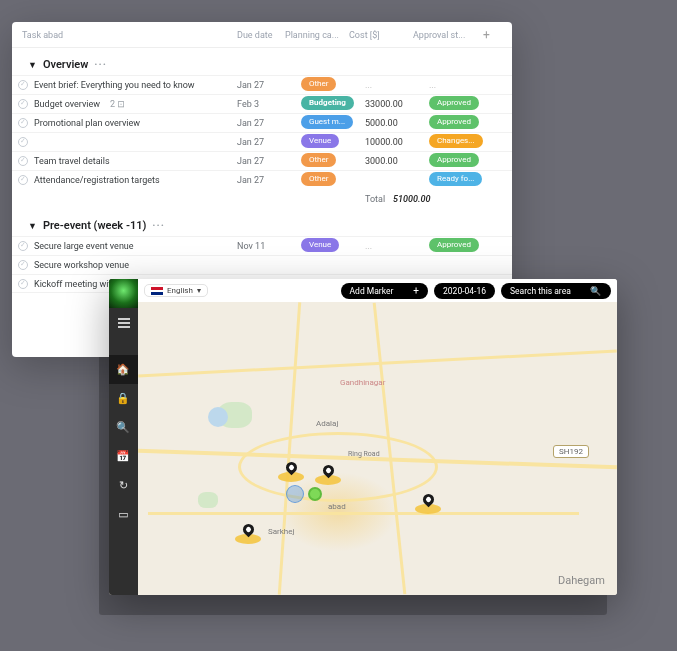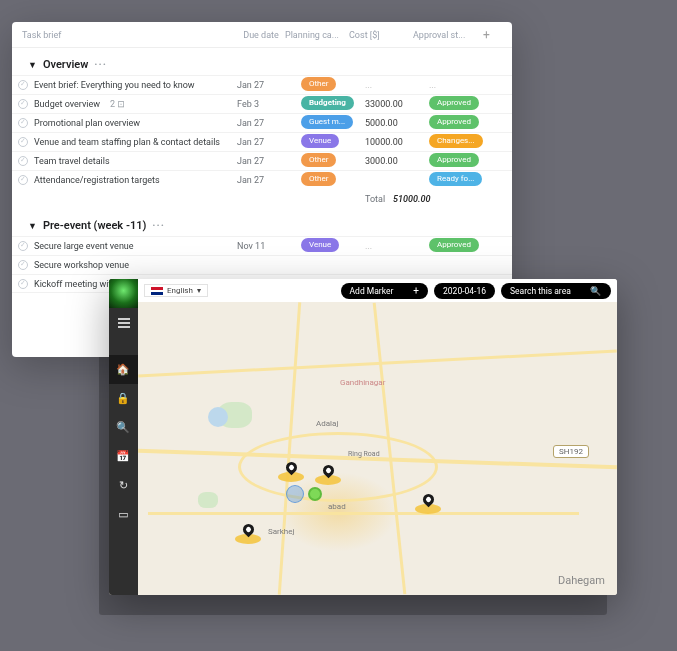--- a/index.html
+++ b/index.html
@@ -14,21 +14,21 @@
 .planner-header { height: 34px; display: flex; align-items: center; justify-content: center; position: relative; border-bottom: 1px solid #f0f0f0; }
 .planner-title { font-size: 14px; font-weight: 500; color: #1e1f21; }
 .avatars { position: absolute; right: 8px; display: flex; }
 .avatar { width: 18px; height: 18px; border-radius: 50%; border: 1.5px solid #fff; margin-left: -5px; }
 .avatar:nth-child(1){ background: linear-gradient(135deg,#f5a623,#f56545);} 
 .avatar:nth-child(2){ background: linear-gradient(135deg,#f57e2a,#e8632a);} 
 .avatar:nth-child(3){ background: linear-gradient(135deg,#4aa3f2,#3a7be0);} 
 
 .col-headers { display: flex; height: 26px; align-items: center; border-bottom: 1px solid #eee; font-size: 9px; color: #9ca3af; }
 .col-task { width: 225px; padding-left: 10px; }
-.col-due { width: 48px; text-align: center; }
+.col-due { width: 48px; }
 .col-plan { width: 64px; }
 .col-cost { width: 64px; }
 .col-appr { width: 64px; }
 .col-add { width: 19px; text-align:center; color:#a0a0a0; font-size:12px; }
 
 .section { padding: 10px 0 4px 16px; display:flex; align-items:center; gap:6px; font-size: 11px; font-weight: 600; color:#1e1f21; }
 .section .caret { font-size: 9px; }
 .section .dots { color:#9aa0a6; font-size:11px; letter-spacing:1px; }
 .subcount { color:#9aa0a6; font-weight:400; font-size:9px; margin-left:4px;}
 
@@ -70,21 +70,21 @@
 .navbtn { width:29px; height:29px; display:flex; align-items:center; justify-content:center; color:#e0e0e0; font-size:11px; cursor:pointer; }
 .navbtn.active { background:#1a1a1a; }
 .navbtn .bars { width:12px; height:9px; position:relative; }
 .navbtn .bars::before, .navbtn .bars::after, .navbtn .bars span { content:""; position:absolute; left:0; width:12px; height:1.5px; background:#d0d0d0; }
 .navbtn .bars::before{ top:0;} .navbtn .bars span{ top:4px;} .navbtn .bars::after{ top:8px;}
 
 .home-tooltip { position:absolute; left:30px; top:76px; background:#000; color:#fff; font-size:9px; padding:4px 10px; border-radius:2px; }
 .home-tooltip::before { content:""; position:absolute; left:-4px; top:50%; transform:translateY(-50%); border:4px solid transparent; border-right-color:#000; }
 
 .topbar { position:absolute; left:29px; top:0; right:0; height:23px; background:#fff; display:flex; align-items:center; padding:0 6px; gap:6px; }
-.lang { display:flex; align-items:center; gap:4px; border:1px solid #e2e2e2; border-radius:0; padding:1px 6px; font-size:8px; color:#444; }
+.lang { display:flex; align-items:center; gap:4px; border:1px solid #e2e2e2; border-radius:5px; padding:1px 6px; font-size:8px; color:#444; }
 .flag { width:12px; height:8px; background:linear-gradient(to bottom,#cf142b 0 33%,#fff 33% 66%,#00247d 66% 100%); display:inline-block; }
 .spacer { flex:1; }
 .blackbtn { background:#000; color:#fff; font-size:8.5px; padding:3px 9px; border-radius:10px; display:flex; align-items:center; gap:20px; }
 .blackbtn .plus { font-size:10px; line-height:1; }
 .blackbtn .mag { font-size:9px; }
 
 .maparea { position:absolute; left:29px; top:23px; right:0; bottom:0; background:#f2ede2; overflow:hidden; }
 .road { position:absolute; background: #f9e4a0; }
 .road.h1 { top:60px; left:0; width:100%; height:3px; transform:rotate(-3deg);}
 .road.h2 { top:155px; left:0; width:100%; height:4px; transform:rotate(2deg);}
@@ -107,21 +107,21 @@
 .pin .shadow { position:absolute; top:10px; left:-8px; width:26px; height:10px; background:#f4c544; border-radius:50%; opacity:0.9; }
 
 .greendot { position:absolute; width:14px; height:14px; background:#7ed957; border:2px solid #5fbb3d; border-radius:50%; top:185px; left:170px; }
 .bluedot { position:absolute; width:18px; height:18px; background:rgba(70,140,220,0.35); border:1px solid rgba(70,140,220,0.7); border-radius:50%; top:183px; left:148px; }
 </style>
 </head>
 <body>
 
 <div class="planner">
   <div class="col-headers">
-    <div class="col-task">Task brief</div>
+    <div class="col-task">Task abad</div>
     <div class="col-due">Due date</div>
     <div class="col-plan">Planning ca...</div>
     <div class="col-cost">Cost [$]</div>
     <div class="col-appr">Approval st...</div>
     <div class="col-add">+</div>
   </div>
 
   <div class="section">
     <span class="caret">▼</span>
     <span>Overview</span>
@@ -155,21 +155,20 @@
         <span>Promotional plan overview</span>
       </div>
     <div class="due-cell">Jan 27</div>
     <div class="plan-cell"><span class="pill pill-blue">Guest m...</span></div>
     <div class="cost-cell">5000.00</div>
     <div class="appr-cell"><span class="pill pill-green">Approved</span></div>
   </div>
   <div class="row">
     <div class="task-cell">
         <span class="check"></span>
-        <span>Venue and team staffing plan &amp; contact details</span>
       </div>
     <div class="due-cell">Jan 27</div>
     <div class="plan-cell"><span class="pill pill-purple">Venue</span></div>
     <div class="cost-cell">10000.00</div>
     <div class="appr-cell"><span class="pill pill-amber">Changes...</span></div>
   </div>
   <div class="row">
     <div class="task-cell">
         <span class="check"></span>
         <span>Team travel details</span>

